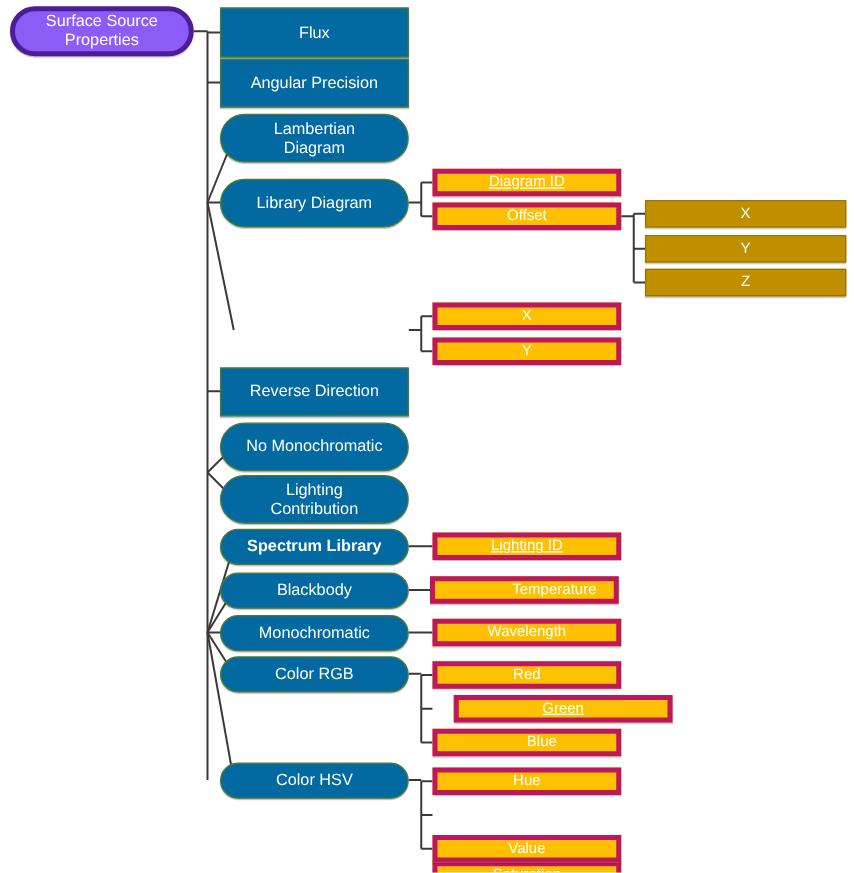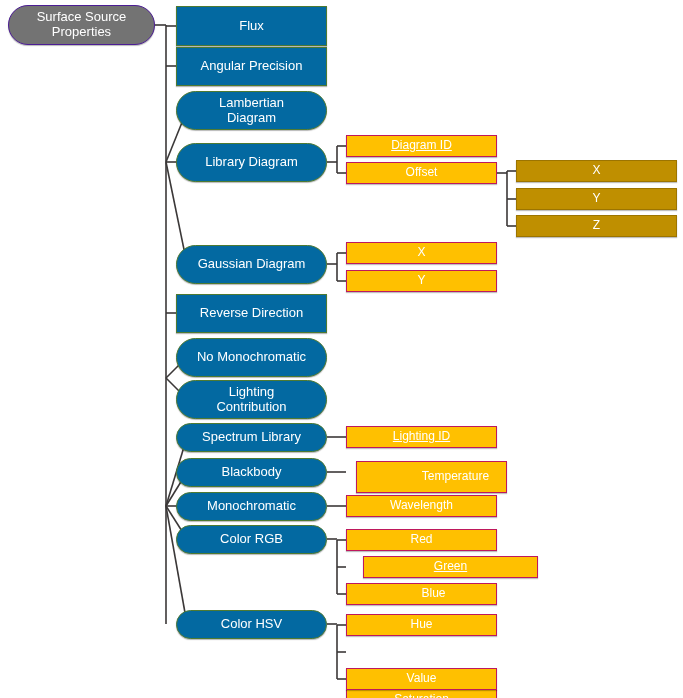--- a/index.html
+++ b/index.html
@@ -35,39 +35,39 @@
     align-items: center;
     justify-content: center;
     text-align: center;
     color: #ffffff;
     line-height: 1.12;
     white-space: pre-line;
     z-index: 5;
   }
   
   .n-root {
-    background: #737373;
-    border: 1px solid #4c1d95;
+    background: #8b5cf6;
+    border: 4px solid #4c1d95;
     border-radius: 22px;
     font-size: 13px;
     box-shadow: 0 1px 1px rgba(0,0,0,0.28);
   }
   
   .n-green {
     background: #0369a1;
     border: 1px solid #4E7A32;
     font-size: 13px;
     box-shadow: 0 1px 1px rgba(0,0,0,0.28);
   }
   .n-green.rect { border-radius: 0; }
   .n-green.pill { border-radius: 21px; }
   
   .n-yellow {
     background: #FFC000;
-    border: 1px solid #be185d;
+    border: 4px solid #be185d;
     border-radius: 0;
     font-size: 12px;
     box-shadow: 0 1px 1px rgba(0,0,0,0.25);
   }
   
   .n-gold {
     background: #BF8F00;
     border: 1px solid #9C7400;
     border-radius: 0;
     font-size: 12px;
@@ -148,50 +148,49 @@
 
   <div class="node n-green rect" style="left:176px; top:6px; width:151px; height:40px;">Flux</div>
 
   <div class="node n-green rect" style="left:176px; top:47px; width:151px; height:39px;">Angular Precision</div>
 
   <div class="node n-green pill" style="left:176px; top:91px; width:151px; height:39px;">Lambertian
 Diagram</div>
 
   <div class="node n-green pill" style="left:176px; top:143px; width:151px; height:39px;">Library Diagram</div>
 
-  <div class="node n-green pill" style="left:176px; top:245px; width:151px; height:39px;">Gaussian Diagram</div>
 
   <div class="node n-green rect" style="left:176px; top:294px; width:151px; height:39px;">Reverse Direction</div>
 
   <div class="node n-green pill" style="left:176px; top:338px; width:151px; height:39px;">No Monochromatic</div>
 
   <div class="node n-green pill" style="left:176px; top:380px; width:151px; height:39px;">Lighting
 Contribution</div>
 
-  <div class="node n-green pill" style="left:176px; top:423px; width:151px; height:29px;">Spectrum Library</div>
+  <div class="node n-green pill" style="left:176px; top:423px; width:151px; height:29px;font-weight:bold;">Spectrum Library</div>
 
   <div class="node n-green pill" style="left:176px; top:458px; width:151px; height:29px;">Blackbody</div>
 
   <div class="node n-green pill" style="left:176px; top:492px; width:151px; height:29px;">Monochromatic</div>
 
   <div class="node n-green pill" style="left:176px; top:525px; width:151px; height:29px;">Color RGB</div>
 
   <div class="node n-green pill" style="left:176px; top:610px; width:151px; height:29px;">Color HSV</div>
 
   <div class="node n-yellow u" style="left:346px; top:135px; width:151px; height:22px;">Diagram ID</div>
 
   <div class="node n-yellow" style="left:346px; top:162px; width:151px; height:22px;">Offset</div>
 
   <div class="node n-yellow" style="left:346px; top:242px; width:151px; height:22px;">X</div>
 
   <div class="node n-yellow" style="left:346px; top:270px; width:151px; height:22px;">Y</div>
 
   <div class="node n-yellow u" style="left:346px; top:426px; width:151px; height:22px;">Lighting ID</div>
 
-  <div class="node n-yellow" style="left:356px; top:461px; width:151px; height:32px;padding-left:48px;">Temperature</div>
+  <div class="node n-yellow" style="left:344px; top:461px; width:151px; height:22px;padding-left:48px;">Temperature</div>
 
   <div class="node n-yellow" style="left:346px; top:495px; width:151px; height:22px;">Wavelength</div>
 
   <div class="node n-yellow" style="left:346px; top:529px; width:151px; height:22px;">Red</div>
 
   <div class="node n-yellow" style="left:363px; top:556px; width:175px; height:22px;text-decoration:underline;">Green</div>
 
   <div class="node n-yellow" style="left:346px; top:583px; width:151px; height:22px;padding-left:24px;">Blue</div>
 
   <div class="node n-yellow" style="left:346px; top:614px; width:151px; height:22px;">Hue</div>

